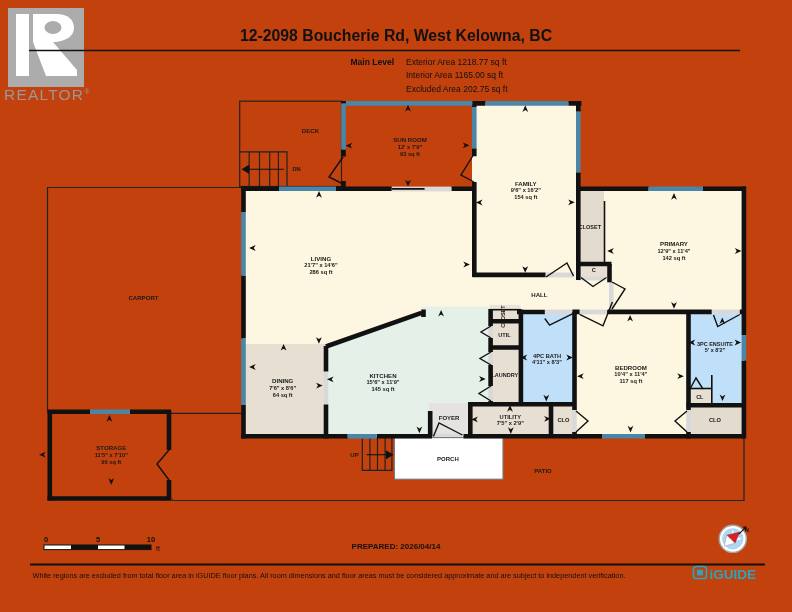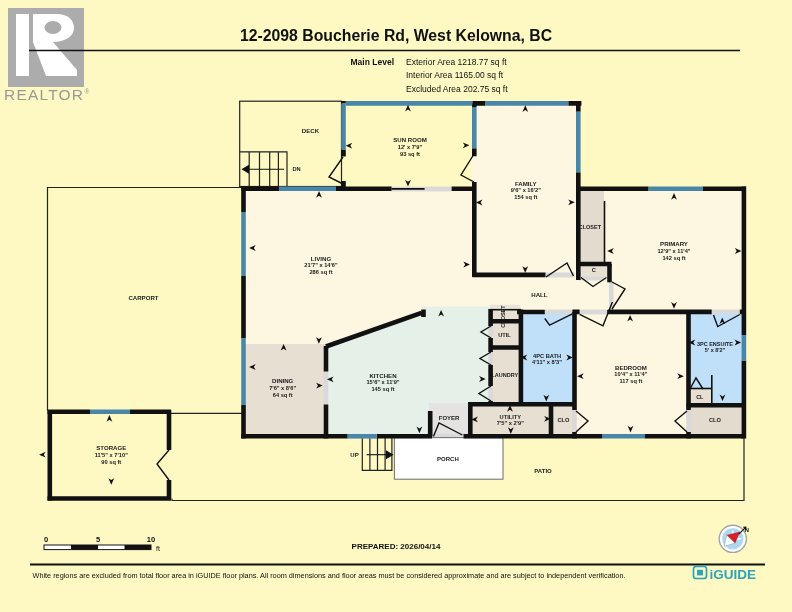--- a/index.html
+++ b/index.html
@@ -1,16 +1,16 @@
 <!DOCTYPE html>
 <html><head>
 <meta charset="utf-8">
 <style>
   html,body{margin:0;padding:0;background:#fff;}
-  #page{position:relative;width:792px;height:612px;background:#fef9c3;overflow:hidden;
+  #page{position:relative;width:792px;height:612px;background:#c2410c;overflow:hidden;
         font-family:"Liberation Sans", sans-serif;}
   svg{position:absolute;left:0;top:0;}
   text{font-family:"Liberation Sans", sans-serif;}
 </style>
 </head>
 <body>
 <div id="page">
 <svg width="792" height="612" viewBox="0 0 792 612">
 
 <g id="header">

